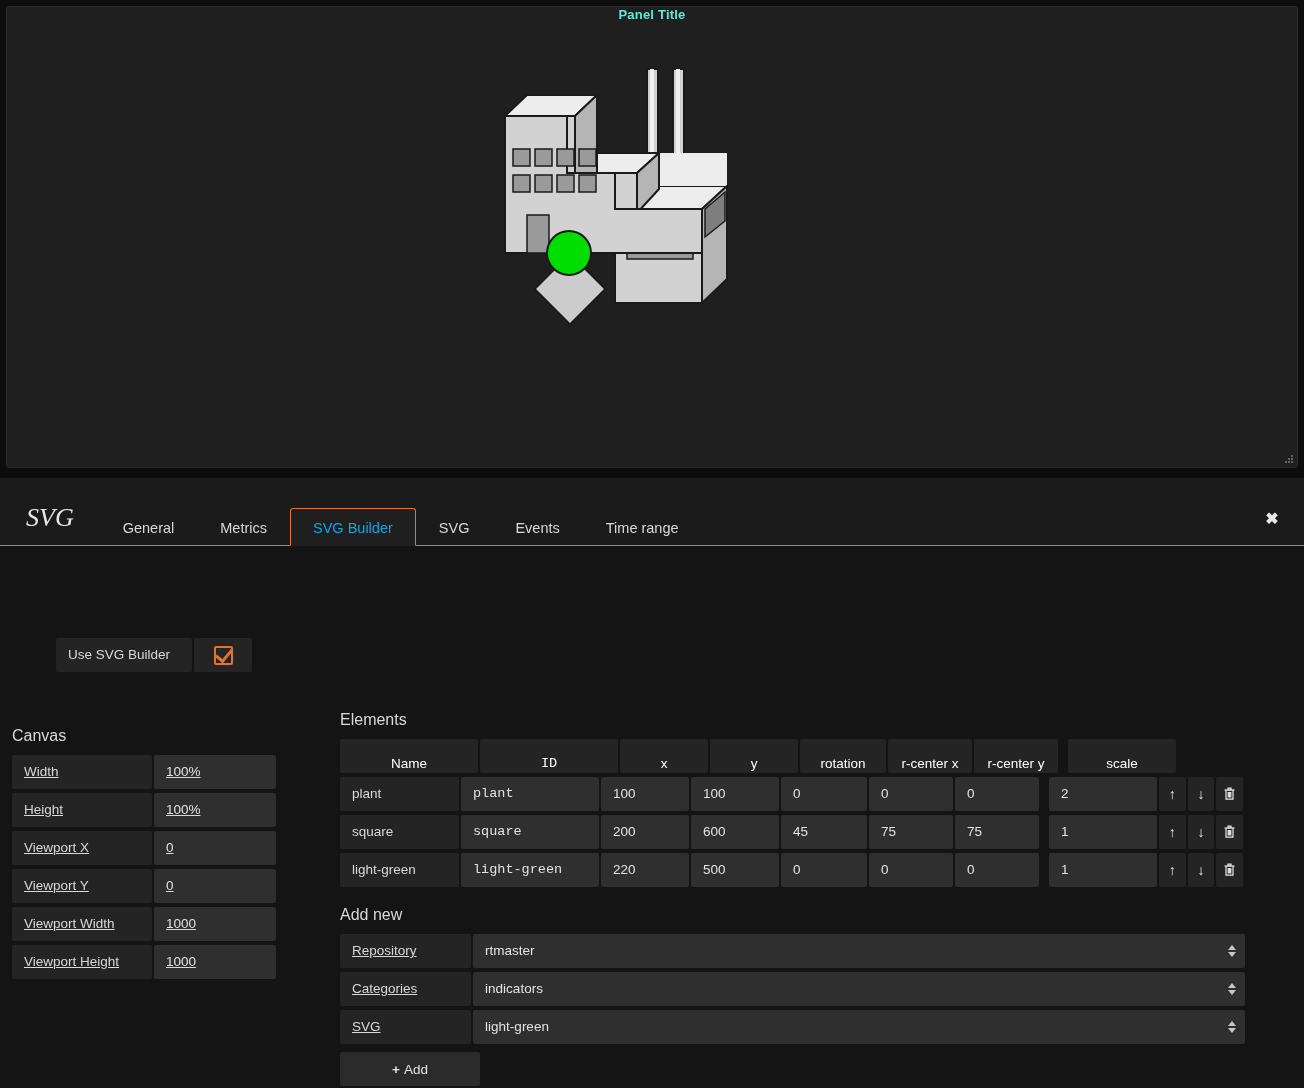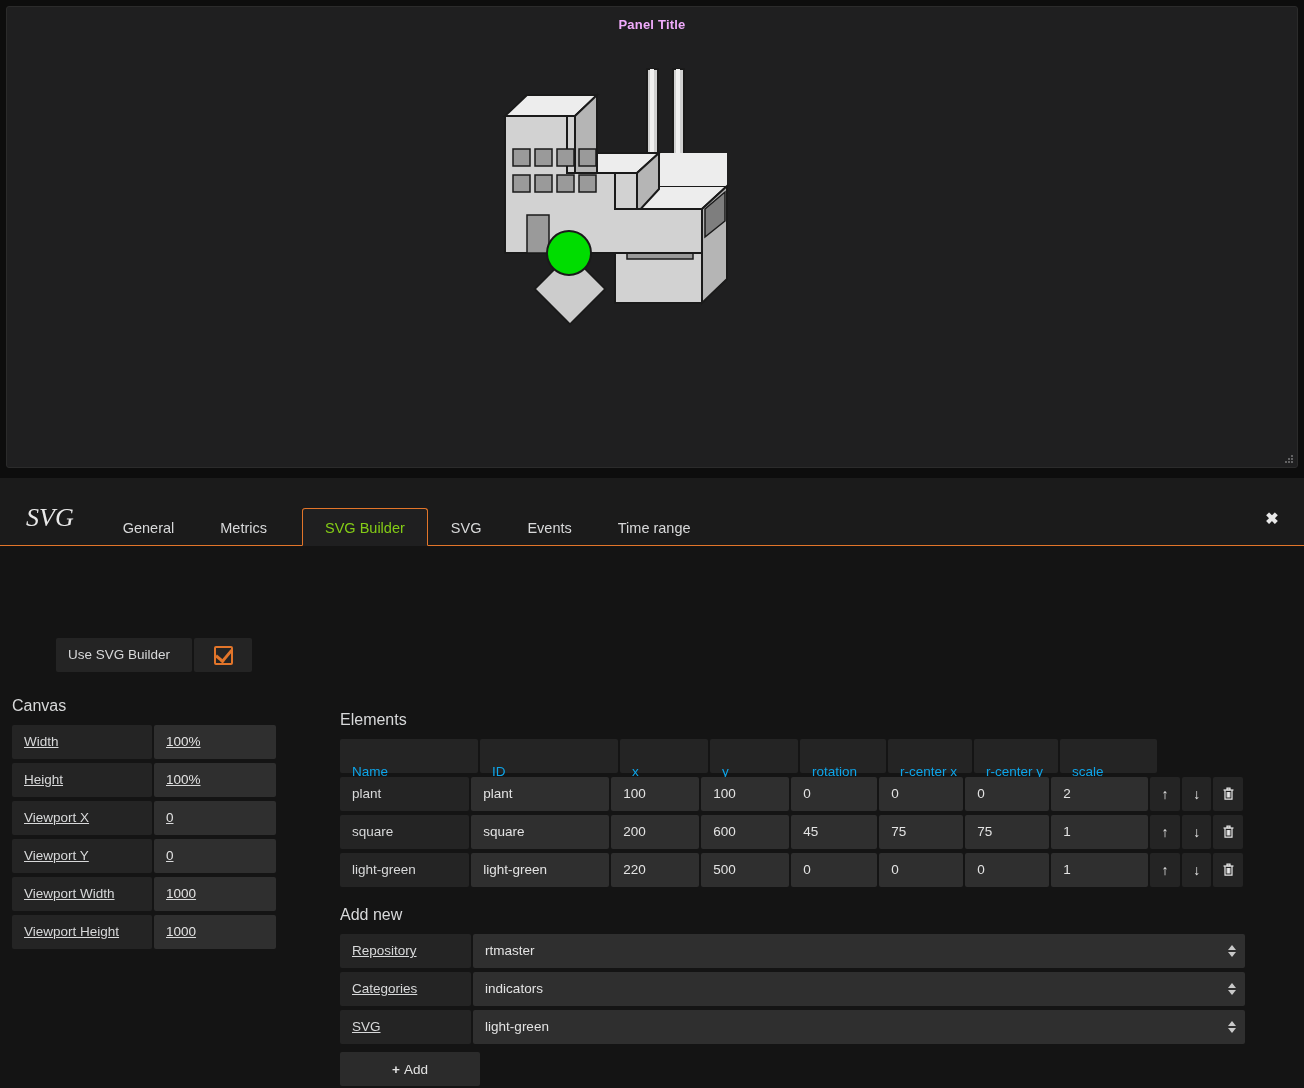--- a/index.html
+++ b/index.html
@@ -18,22 +18,21 @@
     left: 6px; top: 6px;
     width: 1292px; height: 462px;
     background: #1f1f20;
     border: 1px solid #2b2b2b;
     border-radius: 3px;
   }
   .panel-title {
     text-align: center;
     font-size: 13px;
     font-weight: bold;
-    color: #f0abfc;
-    padding-top: 10px;
+    color: #5eead4;
     letter-spacing: .2px;
   }
   .panel-canvas {
     position: absolute;
     left: 0; top: 34px; right: 0; bottom: 0;
   }
   .resize-grip {
     position: absolute;
     right: 3px; bottom: 3px;
     width: 10px; height: 10px;
@@ -85,22 +84,21 @@
     cursor: pointer;
     border: 1px solid transparent;
     margin-bottom: -1px;
     white-space: nowrap;
   }
   .tab.active {
     background: #1f1f20;
     border-color: #e2752a;
     border-bottom-color: #1f1f20;
     border-radius: 3px 3px 0 0;
-    color: #84cc16;
-    margin-left: 12px;
+    color: #0ea5e9;
   }
   .close-btn {
     position: absolute;
     right: 22px; bottom: 16px;
     width: 20px; height: 20px;
     color: #e8e8e8;
     font-size: 16px;
     line-height: 20px;
     text-align: center;
     cursor: pointer;
@@ -170,63 +168,64 @@
     left: 3px; top: -2px;
     width: 7px; height: 13px;
     border: solid #e2752a;
     border-width: 0 3.5px 3.5px 0;
     transform: rotate(40deg);
   }
 
   
   .canvas-block {
     position: absolute;
-    left: 12px; top: 151px;
+    left: 12px; top: 181px;
     width: 285px;
   }
   .canvas-block .row .lbl { width: 140px; }
   .canvas-block .row .inp { width: 122px; margin-left: 2px; }
 
   
   .elements-block {
     position: absolute;
     left: 340px; top: 165px;
     width: 905px;
   }
   .etable { display: flex; flex-direction: column; }
   .etrow { display: flex; margin-bottom: 4px; }
   .ecell { margin-right: 2px; border-radius: 2px; }
   .ehead {
     background: #242424;
     height: 34px; line-height: 34px;
-    font-size: 13.5px; color: #0ea5e9;
-    padding: 16px 12px;
+    font-size: 13.5px; color: #ffffff;
+    padding: 8px 12px;
+    text-align: center;
   }
   .ecell-name {
     background: #242424;
     height: 34px; line-height: 34px;
     font-size: 13.5px; color: #d8d9da;
     padding: 0 12px;
   }
   .ecell-inp {
     background: #2f2f2f;
     height: 34px; line-height: 34px;
     font-size: 13.5px; color: #e3e3e3;
     padding: 0 12px;
     border: 0; outline: none;
     font-family: "Liberation Sans", sans-serif;
   }
   .w-name { width: 138px; }
-  .w-id   { width: 138px; }
+  .w-id   { width: 138px; font-family: Liberation Mono, monospace; }
   .w-x    { width: 88px; }
   .w-y    { width: 88px; }
   .w-rot  { width: 86px; }
   .w-rcx  { width: 84px; }
   .w-rcy  { width: 84px; }
-  .w-scale{ width: 97px; }
+  .w-scale{ width: 108px; margin-left: 8px; }
   .btn-icon {
     background: #242424;
     width: 32px; height: 34px;
     display: flex; align-items: center; justify-content: center;
     color: #e8e8e8;
     font-size: 14px;
     cursor: pointer;
     border-radius: 2px;
     margin-right: 2px;
   }

